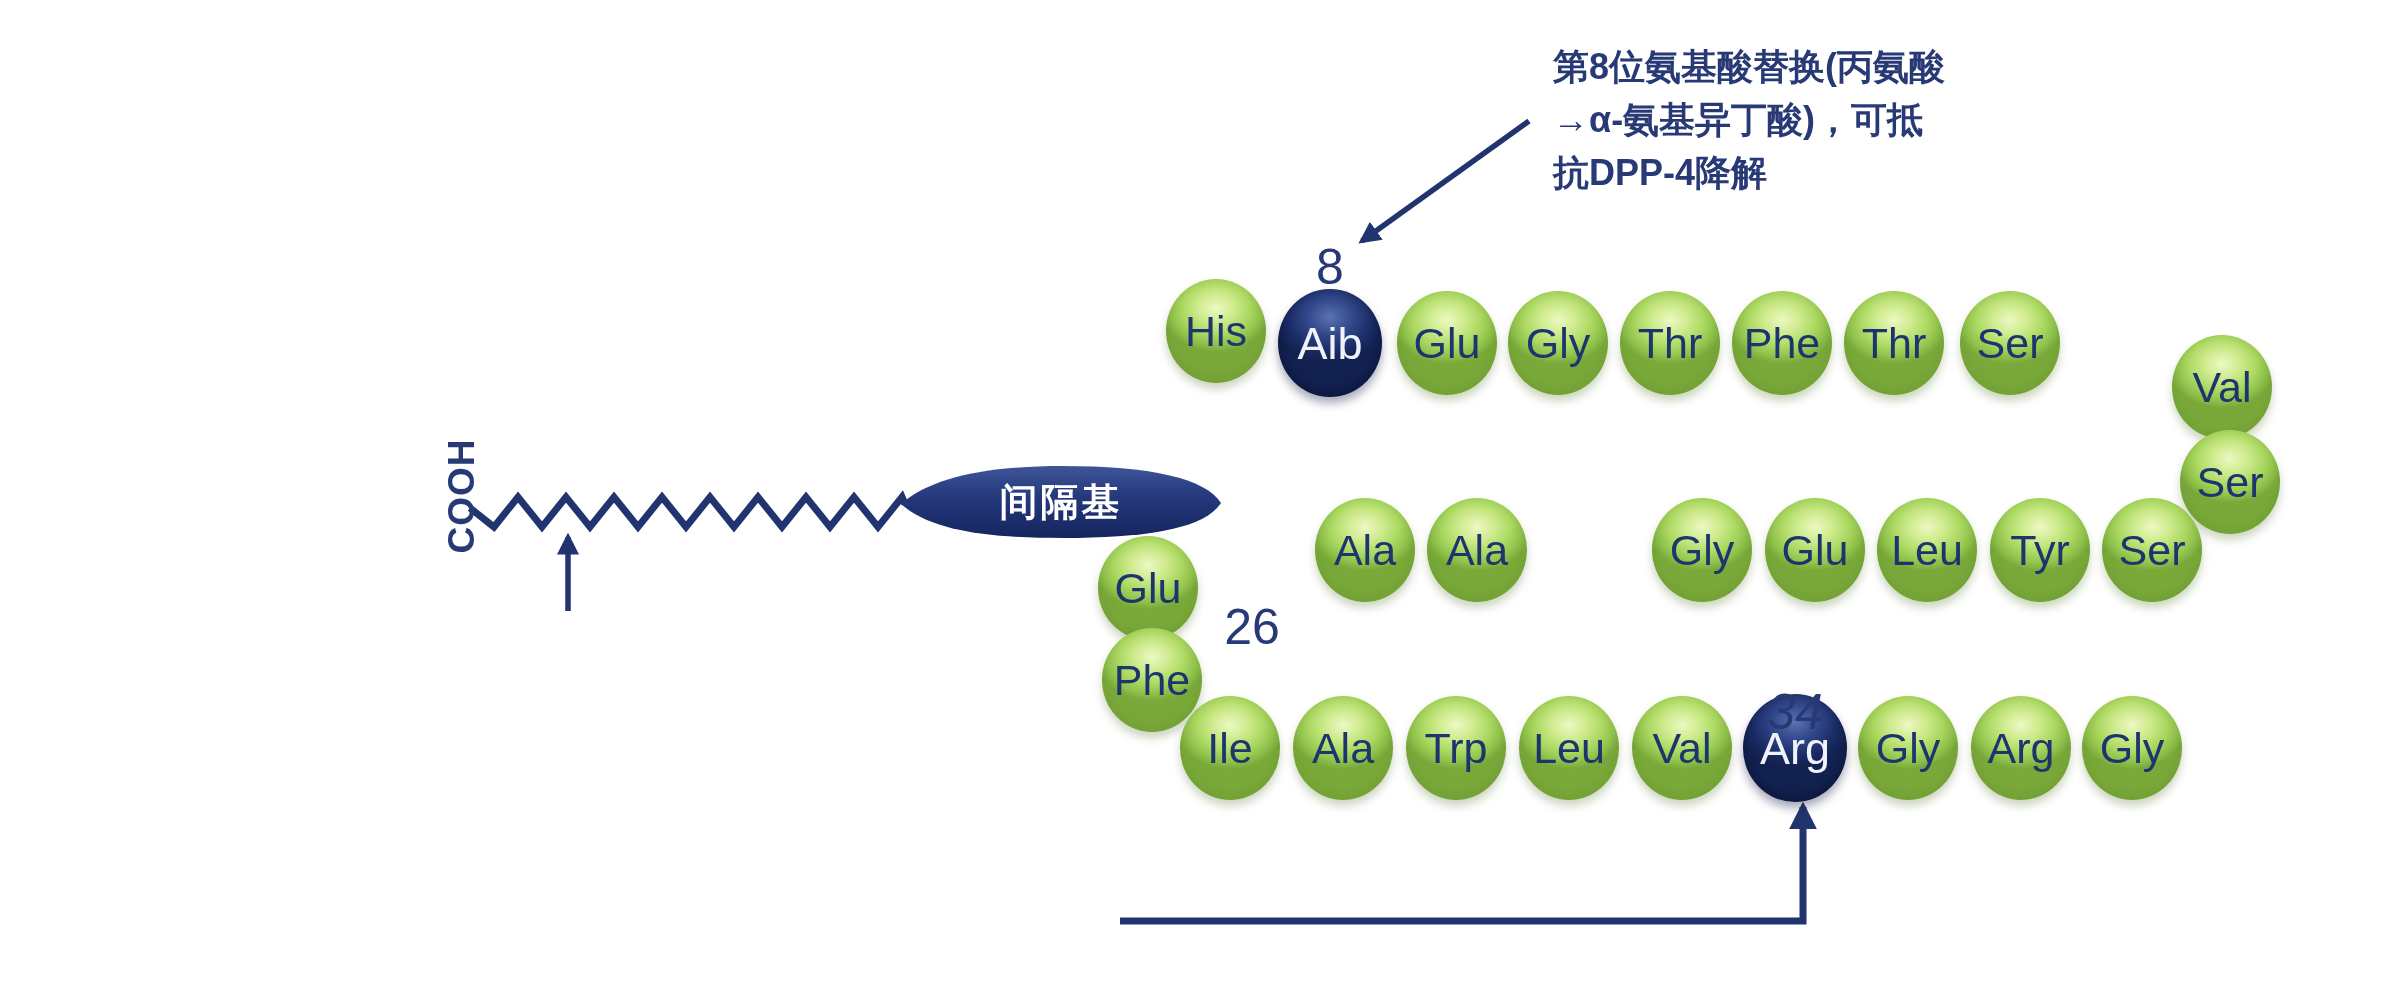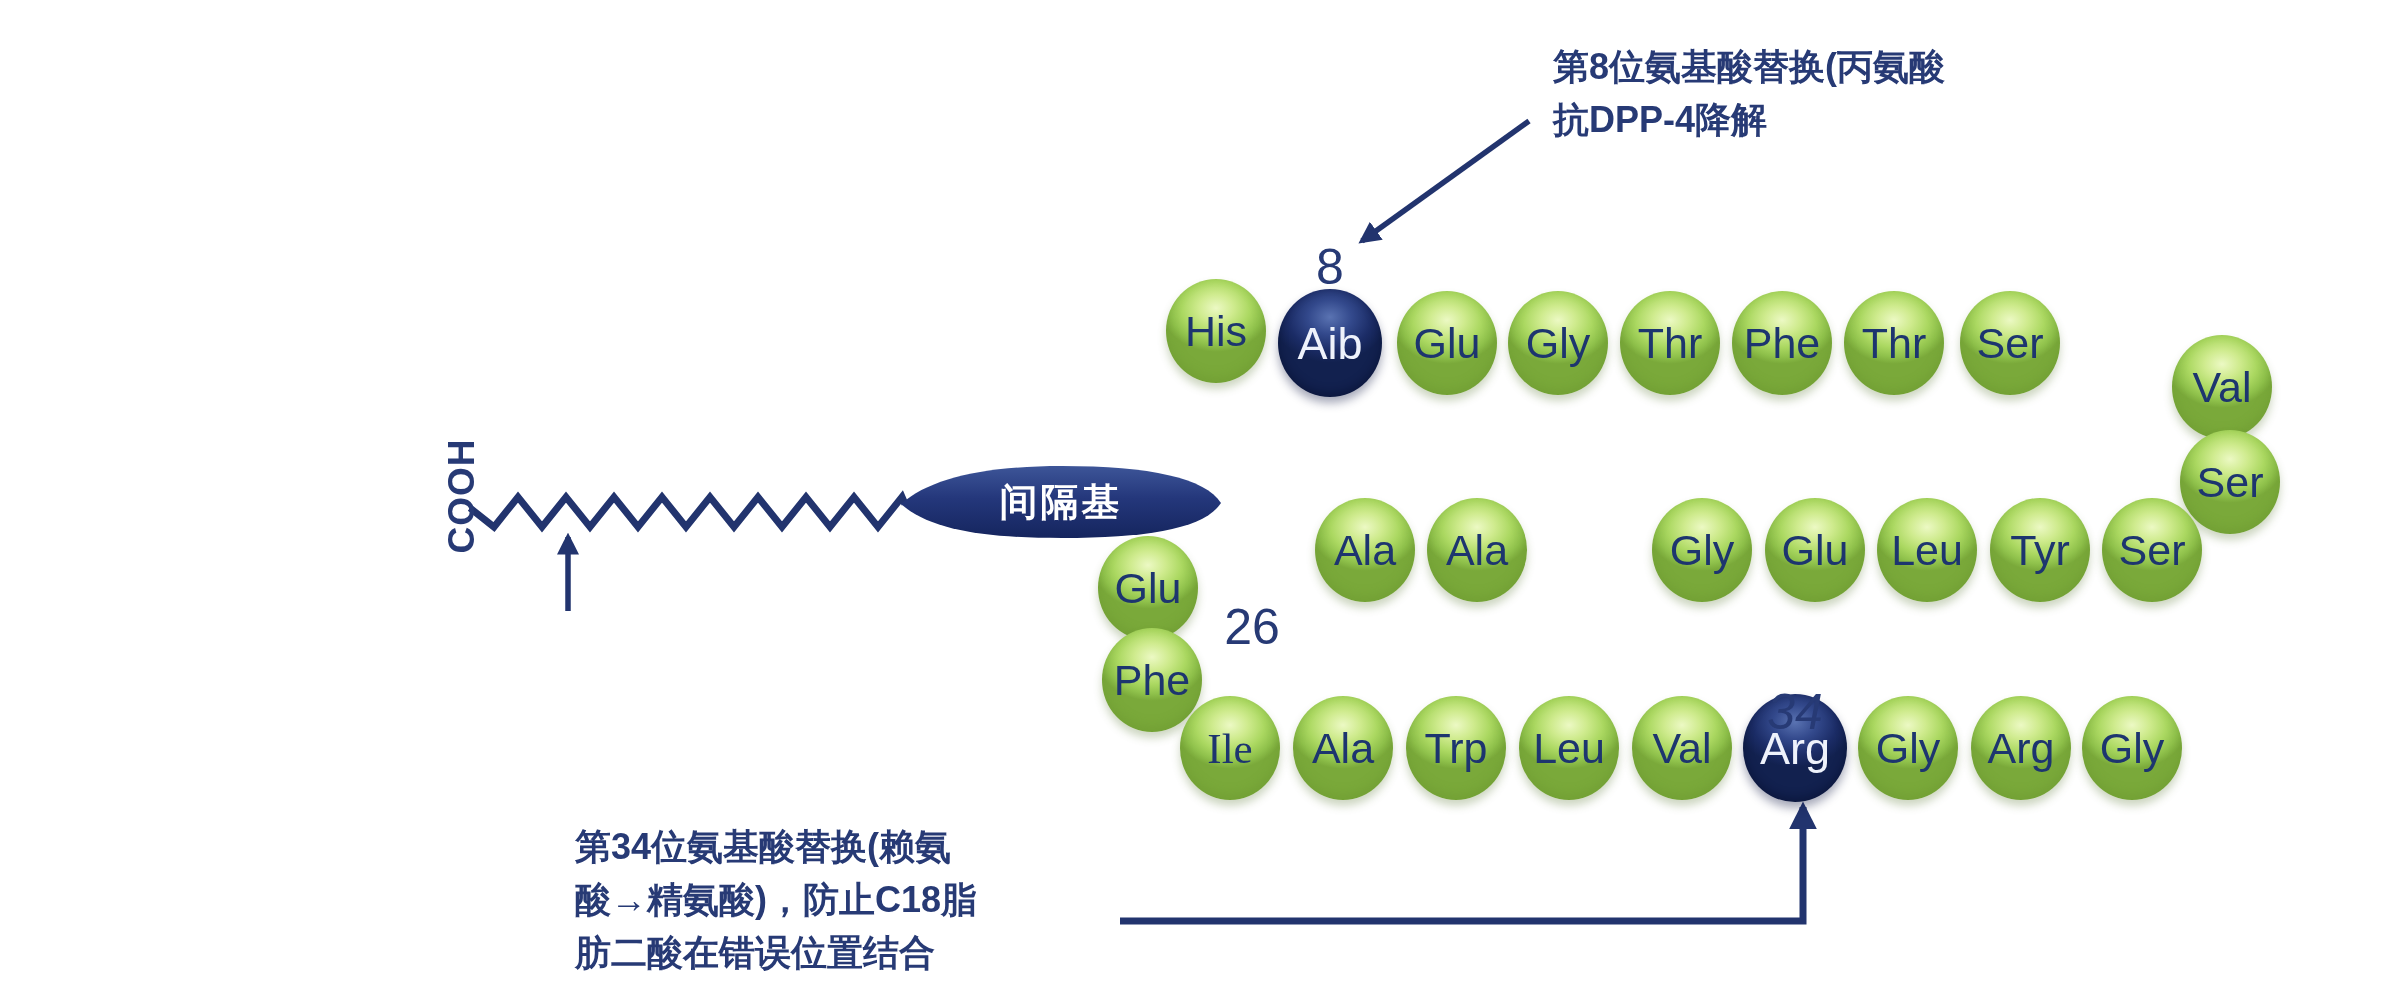--- a/index.html
+++ b/index.html
@@ -85,29 +85,25 @@
 
     <path d="M 1120 921 L 1803 921 L 1803 807" fill="none" stroke="#22346e" stroke-width="7" marker-end="url(#ah)"></path>
   </svg>
 
   <div id="cooh-label">COOH</div>
 
   <div id="spacer-label">间隔基</div>
 
   <div class="annotation" style="left:1553px;top:40px;">
     <div>第8位氨基酸替换(丙氨酸</div>
+    <div>→α-氨基异丁酸)，可抵</div>
     <div>抗DPP-4降解</div>
   </div>
 
 
-  <div class="annotation" style="left:575px;top:820px;">
-    <div>第34位氨基酸替换(赖氨</div>
-    <div>酸→精氨酸)，防止C18脂</div>
-    <div>肪二酸在错误位置结合</div>
-  </div>
 
   <div id="sequence-layer">
       <div class="sphere green" style="left: 1216px; top: 331px;">
         <span class="lbl">His</span>
       </div>
       <div class="sphere navy" style="left: 1330px; top: 343px;">
         <span class="lbl">Aib</span>
       </div>
       <div class="pos-num" style="left: 1330px; top: 267px;">8</div>
       <div class="sphere green" style="left: 1447px; top: 343px;">
@@ -155,21 +151,21 @@
       <div class="sphere green" style="left: 1365px; top: 550px;">
         <span class="lbl">Ala</span>
       </div>
       <div class="pos-num" style="left: 1252px; top: 627px;">26</div>
       <div class="sphere green" style="left: 1148px; top: 588px;">
         <span class="lbl">Glu</span>
       </div>
       <div class="sphere green" style="left: 1152px; top: 680px;">
         <span class="lbl">Phe</span>
       </div>
-      <div class="sphere green" style="left: 1230px; top: 748px; font-family: Liberation Serif, serif;">
+      <div class="sphere green" style="left: 1230px; top: 748px;">
         <span class="lbl">Ile</span>
       </div>
       <div class="sphere green" style="left: 1343px; top: 748px;">
         <span class="lbl">Ala</span>
       </div>
       <div class="sphere green" style="left: 1456px; top: 748px;">
         <span class="lbl">Trp</span>
       </div>
       <div class="sphere green" style="left: 1569px; top: 748px;">
         <span class="lbl">Leu</span>

